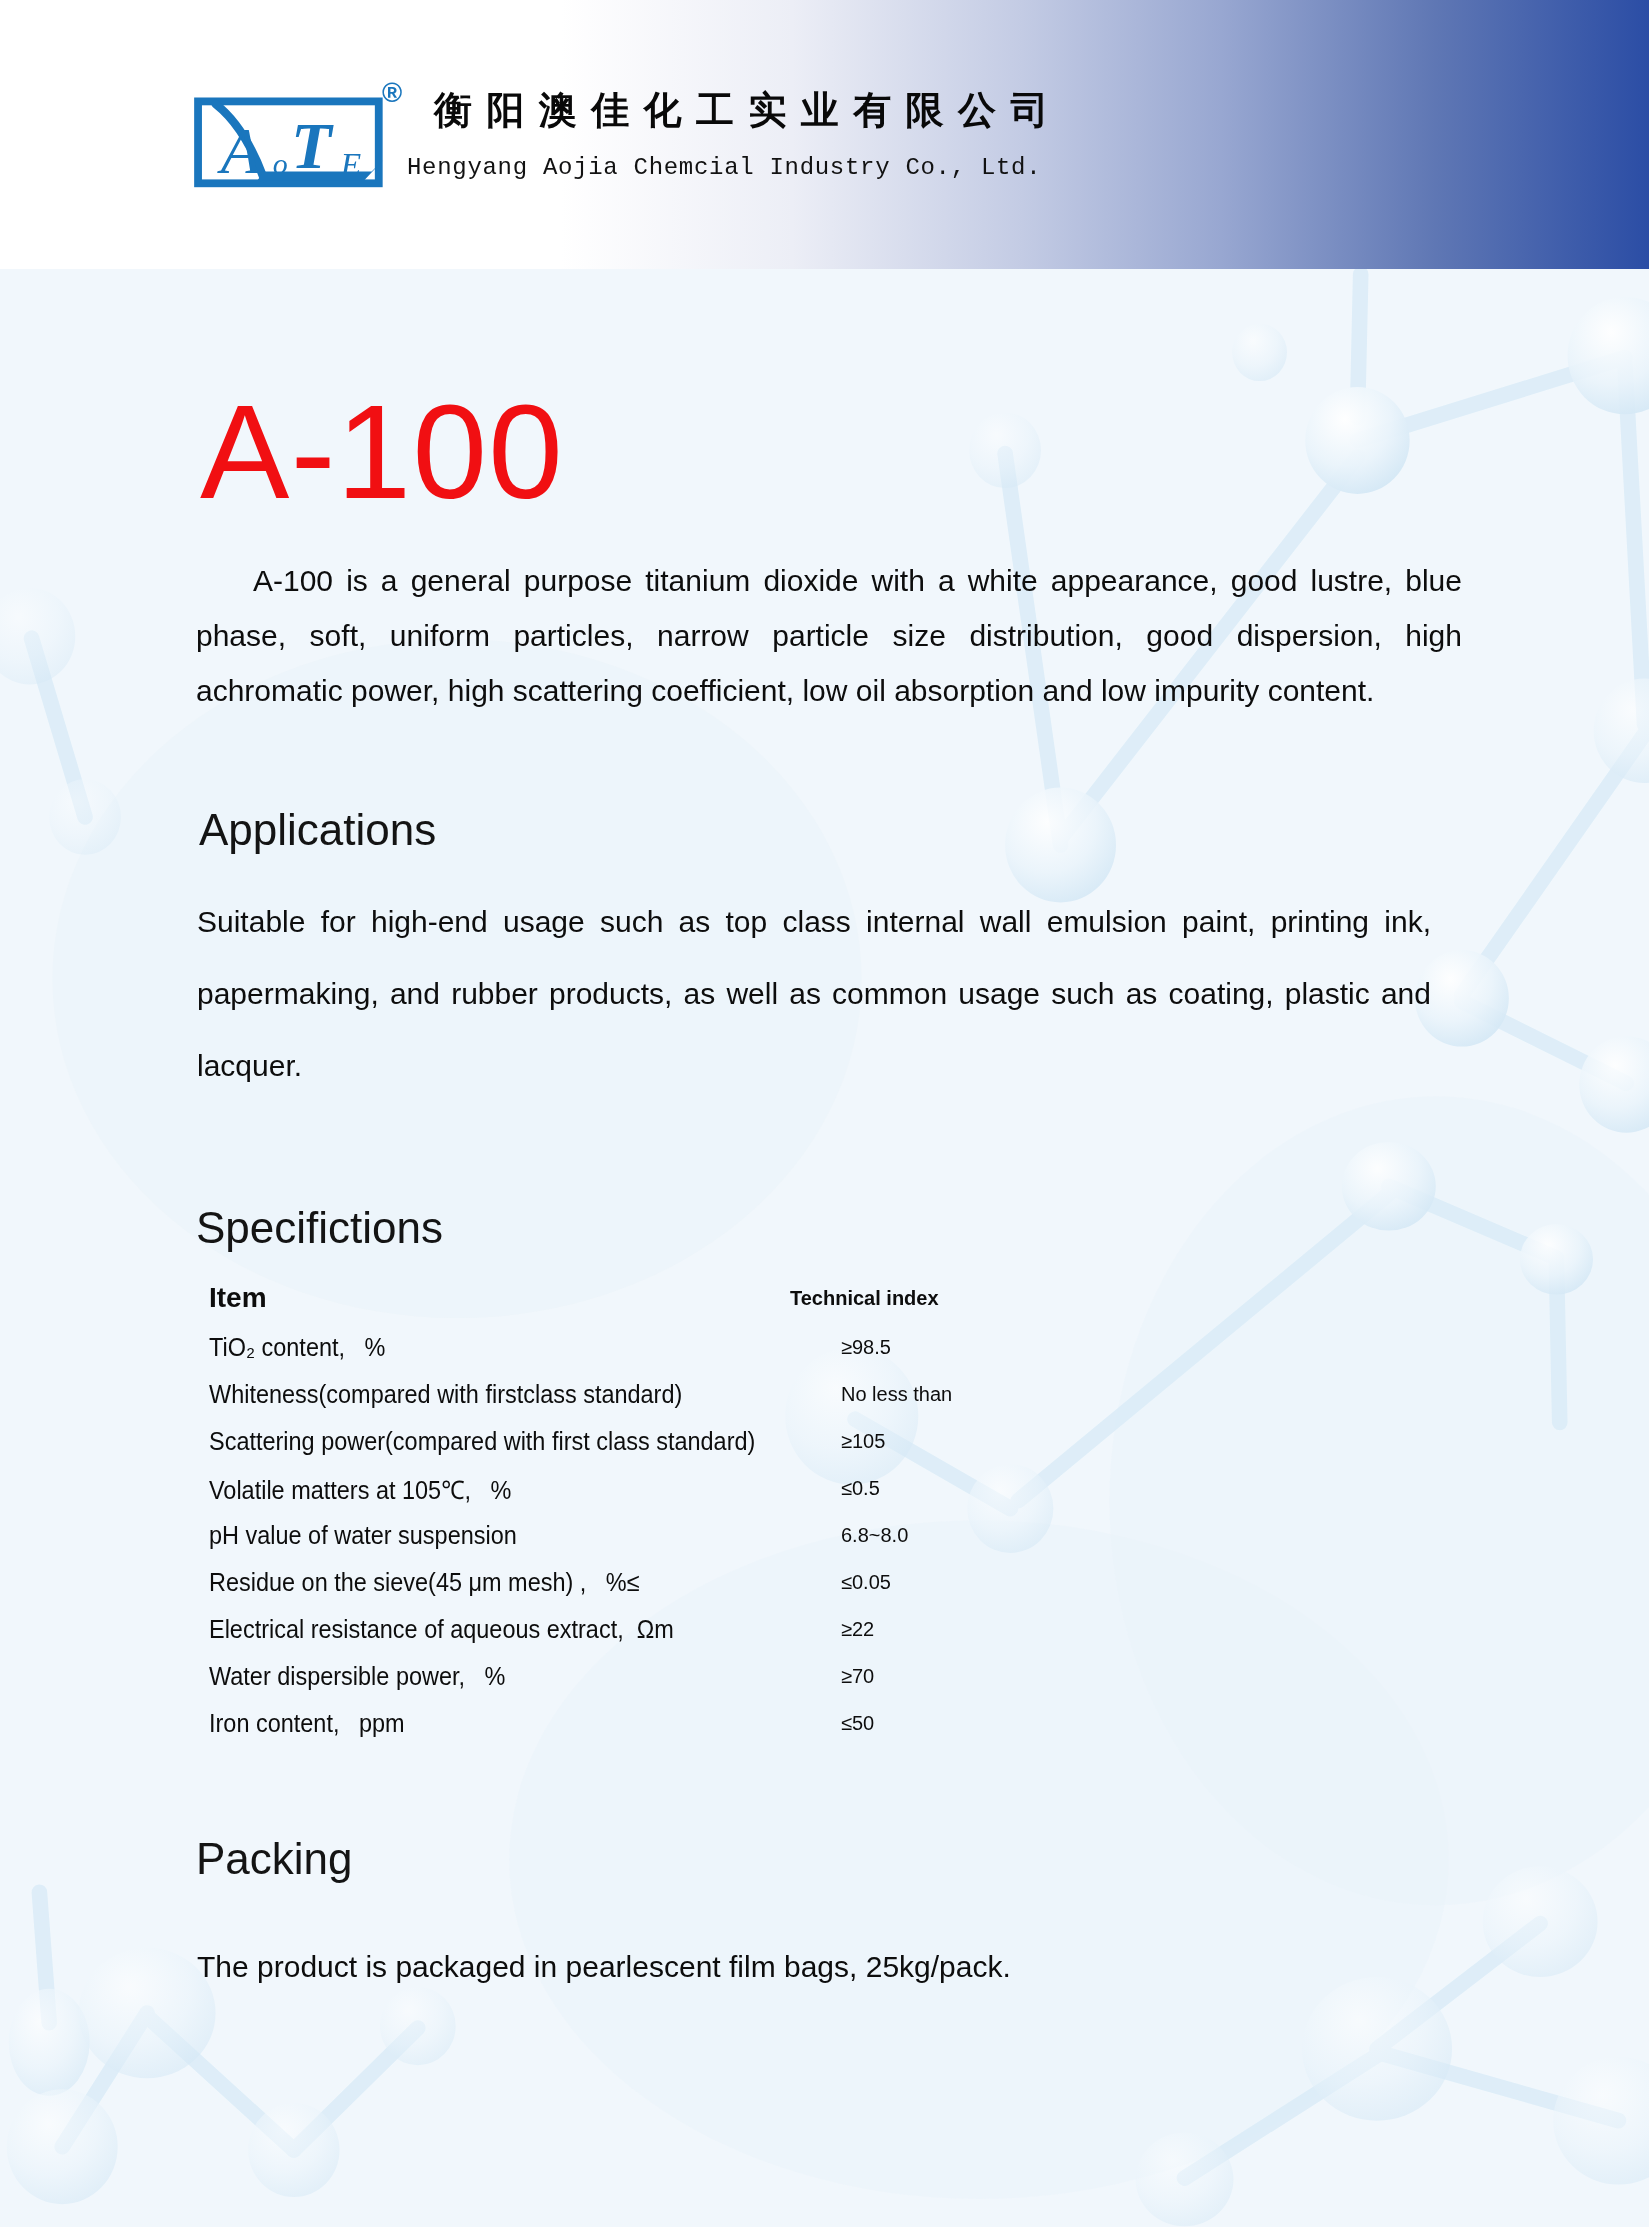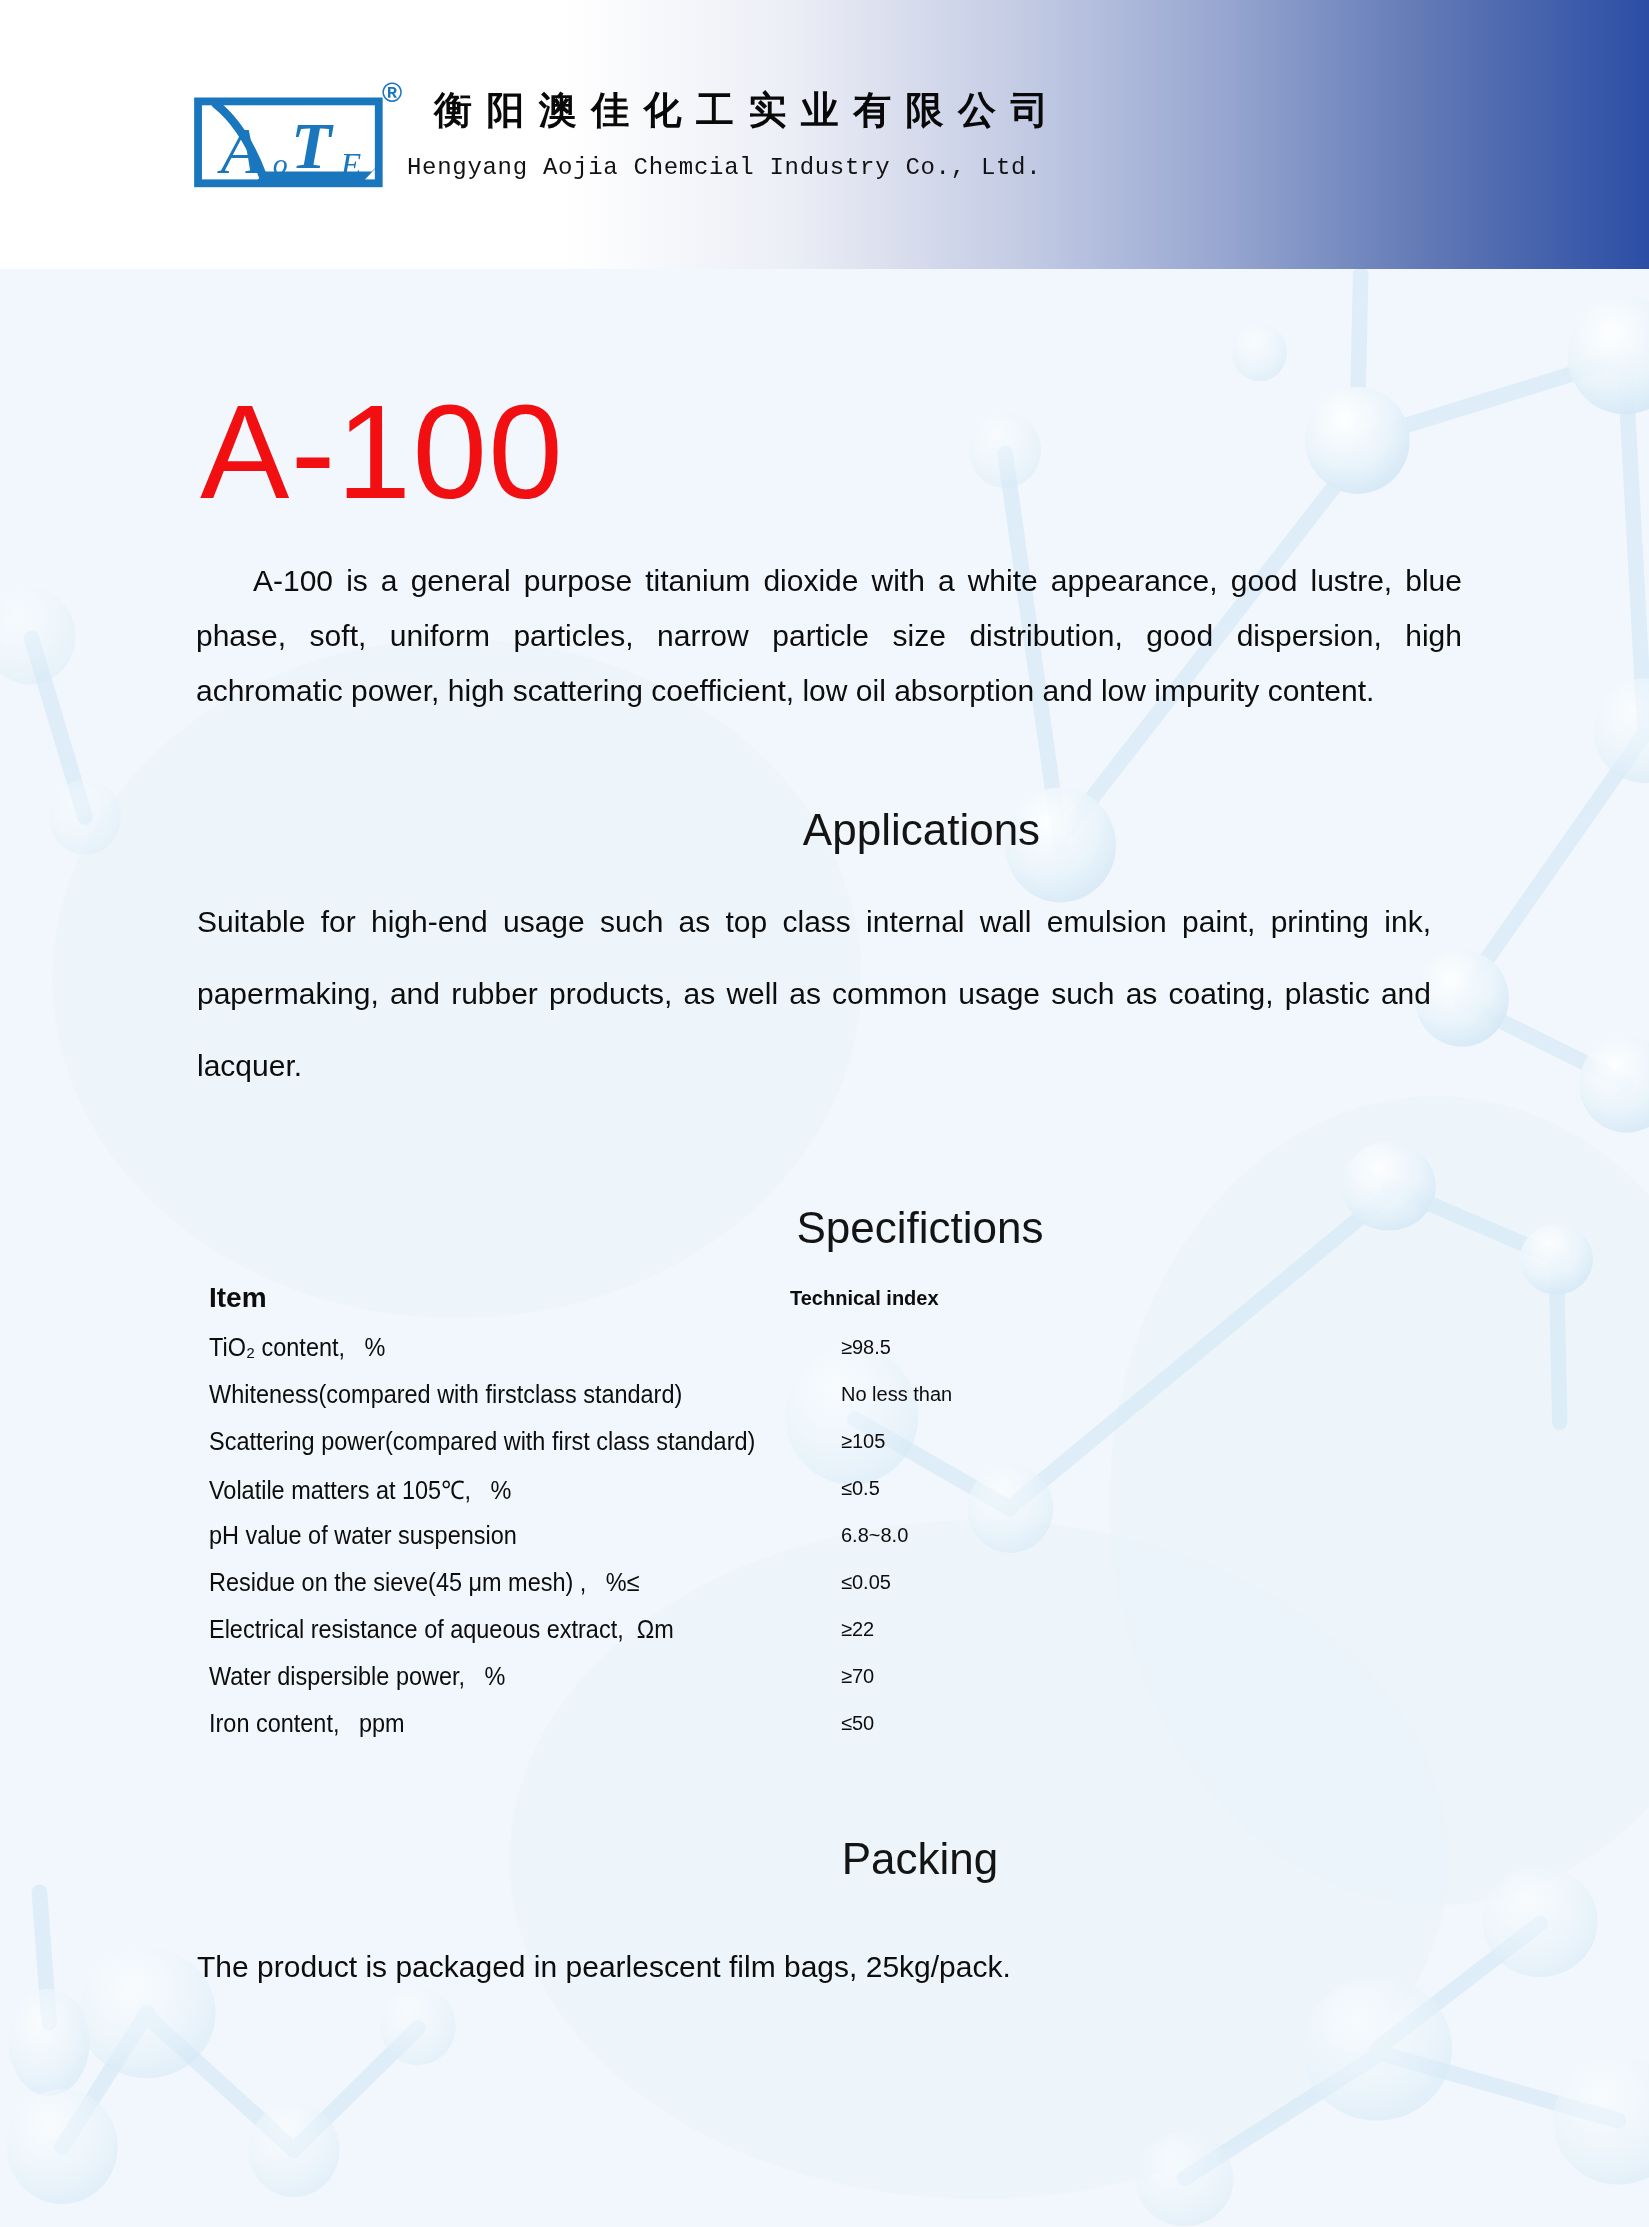--- a/index.html
+++ b/index.html
@@ -50,21 +50,21 @@
     color:#f10f12;letter-spacing:1.3px;
   }
   .intro{
     margin:34px 0 0 196px;width:1266px;
     font-size:30px;line-height:55px;
     text-align:justify;text-indent:57px;
   }
   .sec-heading{
     margin:0 0 0 199px;
     font-size:44px;line-height:55px;font-weight:400;
-    color:#141414;letter-spacing:0;text-align:center;
+    color:#141414;letter-spacing:0;
   }
   .h-apps{margin-top:84px;}
   .h-specs{margin-top:98px;margin-left:196px;}
   .h-pack{margin-top:84px;margin-left:196px;}
   .apps-text{
     margin:29px 0 0 197px;width:1234px;
     font-size:30px;line-height:72px;text-align:justify;
   }
   .pack-text{
     margin:61px 0 0 197px;width:1240px;

